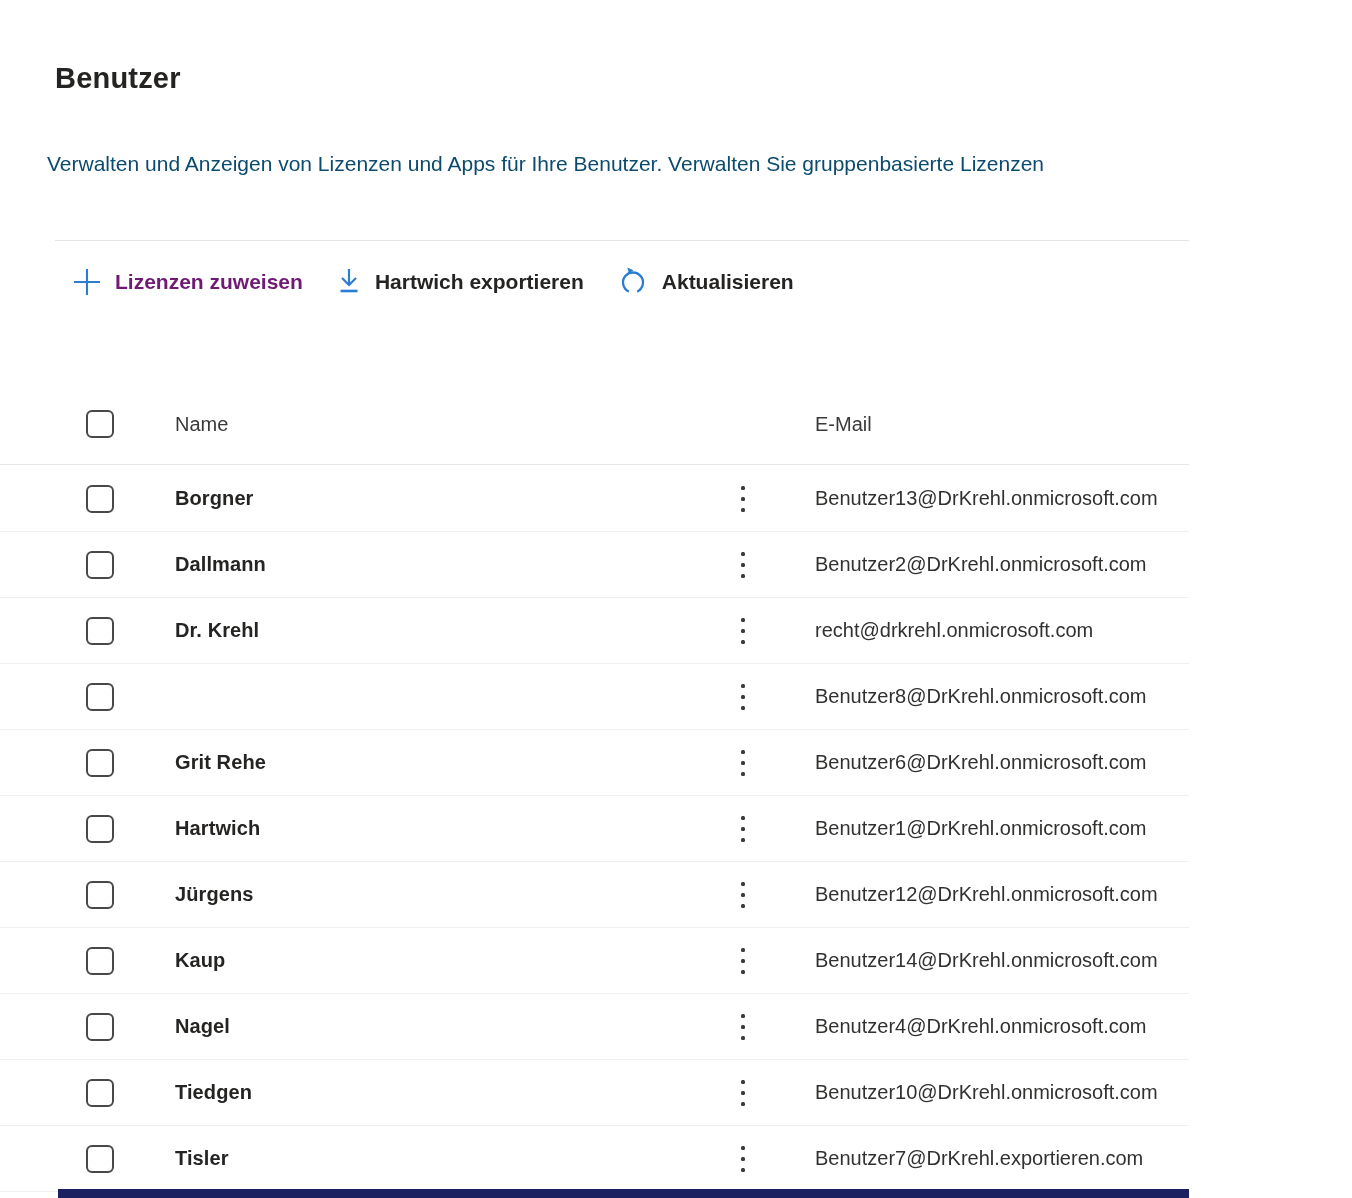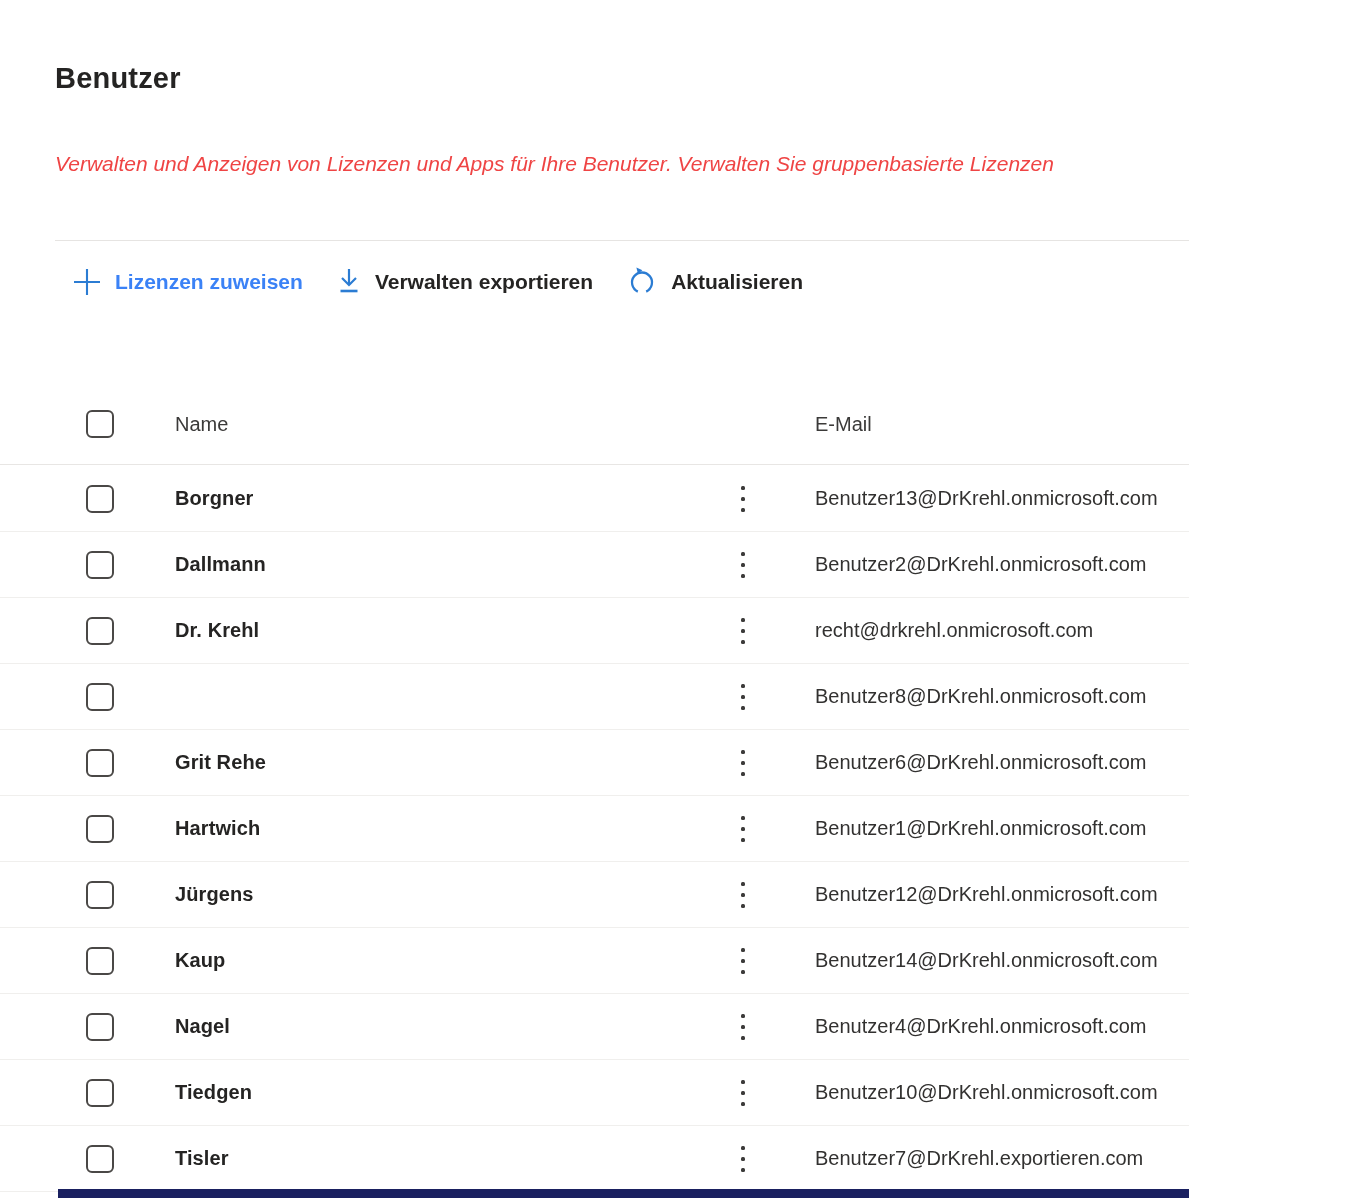--- a/index.html
+++ b/index.html
@@ -20,29 +20,28 @@
     position: absolute;
     left: 55px;
     top: 62px;
     font-size: 29px;
     font-weight: 700;
     color: #252423;
     letter-spacing: 0.2px;
   }
   .page-desc {
     position: absolute;
-    left: 55px;
+    left: 47px;
     top: 152px;
     width: 1297px;
     font-size: 21px;
     font-weight: 400;
-    color: #ef4444;
+    color: #0c4a6e;
     white-space: nowrap;
     overflow: hidden;
-    font-style: italic;
   }
 
   
   .toolbar {
     position: absolute;
     left: 55px;
     top: 240px;
     right: 0;
     border-top: 1px solid #e6e4e2;
     padding: 24px 0 0 17px;
@@ -57,21 +56,21 @@
     background: none;
     border: none;
     font-family: "Liberation Sans", sans-serif;
     font-size: 21px;
     font-weight: 600;
     color: #252423;
     cursor: pointer;
     padding: 0;
     line-height: 34px;
   }
-  .tb-btn.disabled { color: #3b82f6; cursor: default; }
+  .tb-btn.disabled { color: #701a75; cursor: default; }
   .tb-btn svg { display: block; }
 
   
   .checkbox {
     width: 28px;
     height: 28px;
     border: 2px solid #4a4846;
     border-radius: 6px;
     background: #ffffff;
     cursor: pointer;
@@ -166,21 +165,21 @@
     </button>
 
     <button class="tb-btn">
       <span>
         <svg width="26" height="30" viewBox="0 0 26 30">
           <path d="M13 2 V17" stroke="#2b7cd3" stroke-width="2.2" fill="none"></path>
           <path d="M6 11 L13 18 L20 11" stroke="#2b7cd3" stroke-width="2.2" fill="none" stroke-linejoin="miter"></path>
           <path d="M4.5 24 H21.5" stroke="#2b7cd3" stroke-width="2.6" fill="none"></path>
         </svg>
       </span>
-      <span>Verwalten exportieren</span>
+      <span>Hartwich exportieren</span>
     </button>
 
     <button class="tb-btn">
       <span>
         <svg width="32" height="32" viewBox="0 0 32 32">
           <path d="M20.2 7.4 A10 10 0 1 1 11.8 7.4" stroke="#2b7cd3" stroke-width="2.3" fill="none" transform="rotate(180 16 16.5)"></path>
           <path d="M11.9 7.4 L10.4 1.6 L16.4 4.2 Z" fill="#2b7cd3"></path>
         </svg>
       </span>
       <span>Aktualisieren</span>

